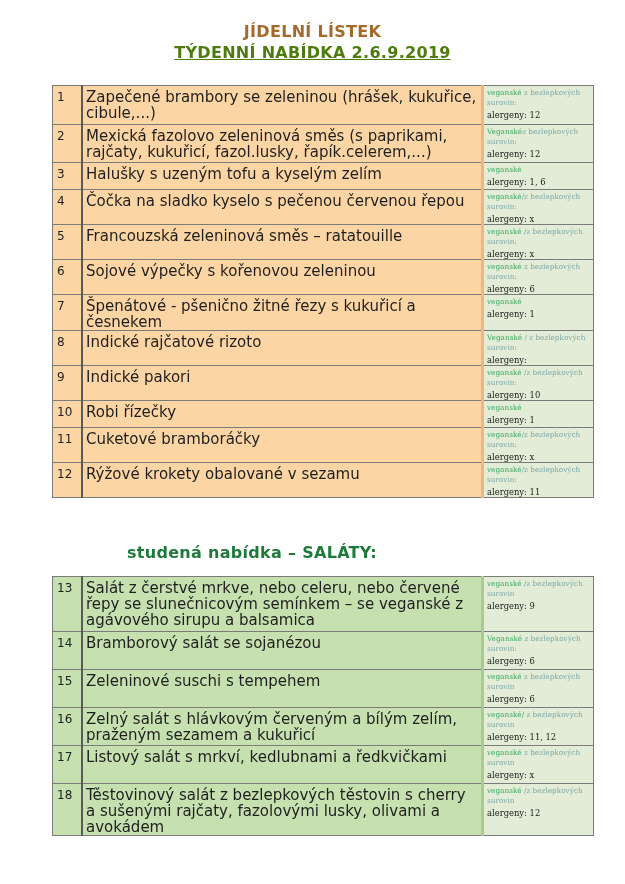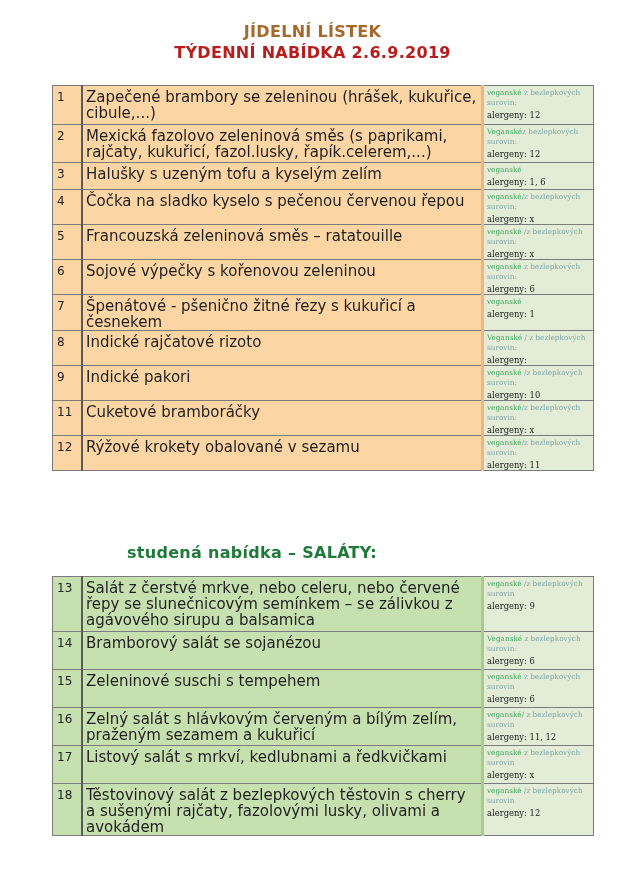--- a/index.html
+++ b/index.html
@@ -2,21 +2,21 @@
 <html><head>
 <meta charset="utf-8">
 <style>
   html, body { margin: 0; padding: 0; background: #ffffff; }
   body { width: 625px; height: 884px; position: relative; overflow: hidden; font-family: "DejaVu Sans", sans-serif; }
   .title {
     position: absolute; left: 0; width: 625px; text-align: center;
     color: #c8782a; font-weight: bold; font-family: "DejaVu Sans", sans-serif;
   }
   .title1 { top: 22px; font-size: 16px; color: #a46a2c; letter-spacing: 0.3px; }
-  .title2 { top: 43px; font-size: 16px; color: #b91c1c; letter-spacing: 0.3px; }
+  .title2 { top: 43px; font-size: 16px; text-decoration: underline; color: #4d7c0f; letter-spacing: 0.3px; }
   table.menu {
     position: absolute; left: 52px; width: 522px; border-collapse: collapse;
     table-layout: fixed;
   }
   table.menu td {
     border: 1px solid #7b7b7b; vertical-align: top; padding: 0;
   }
   table.hot { top: 85px; }
   table.cold { top: 576px; }
   td.num { width: 24px; font-size: 12px; padding: 4px 0 0 4px !important; color: #222; }
@@ -112,20 +112,28 @@
         </td>
       </tr>
       <tr class="h5">
         <td class="num">9</td>
         <td class="dish">Indické pakori</td>
         <td class="info">
           <span class="veg"><span>veganské</span><span class="rest"> /z bezlepkových surovin:</span></span>
           <span class="alg">alergeny: 10</span>
         </td>
       </tr>
+      <tr class="h4">
+        <td class="num">10</td>
+        <td class="dish">Robi řízečky</td>
+        <td class="info">
+          <span class="veg"><span>veganské</span><span class="rest"></span></span>
+          <span class="alg">alergeny: 1</span>
+        </td>
+      </tr>
       <tr class="h5">
         <td class="num">11</td>
         <td class="dish">Cuketové bramboráčky</td>
         <td class="info">
           <span class="veg"><span>veganské</span><span class="rest">/z bezlepkových surovin:</span></span>
           <span class="alg">alergeny: x</span>
         </td>
       </tr>
       <tr class="h5">
         <td class="num">12</td>
@@ -137,21 +145,21 @@
       </tr>
     </tbody>
 </table>
 
 <div class="section-title">studená nabídka – SALÁTY:</div>
 
 <table class="menu cold">
   <tbody id="cold-body">
       <tr class="h3">
         <td class="num">13</td>
-        <td class="dish">Salát z čerstvé mrkve, nebo celeru, nebo červené řepy se slunečnicovým semínkem – se zálivkou z agávového sirupu a balsamica</td>
+        <td class="dish">Salát z čerstvé mrkve, nebo celeru, nebo červené řepy se slunečnicovým semínkem – se veganské z agávového sirupu a balsamica</td>
         <td class="info">
           <span class="veg"><span>veganské</span><span class="rest"> /z bezlepkových surovin</span></span>
           <span class="alg">alergeny: 9</span>
         </td>
       </tr>
       <tr class="h2">
         <td class="num">14</td>
         <td class="dish">Bramborový salát se sojanézou</td>
         <td class="info">
           <span class="veg"><span>Veganské</span><span class="rest"> z bezlepkových surovin:</span></span>

